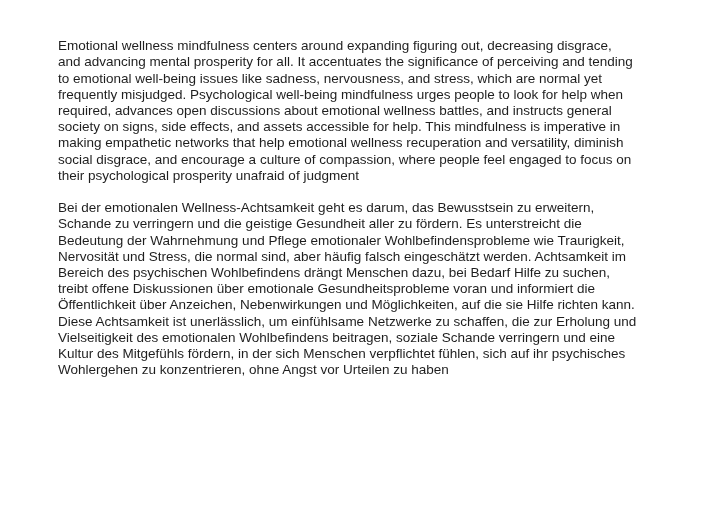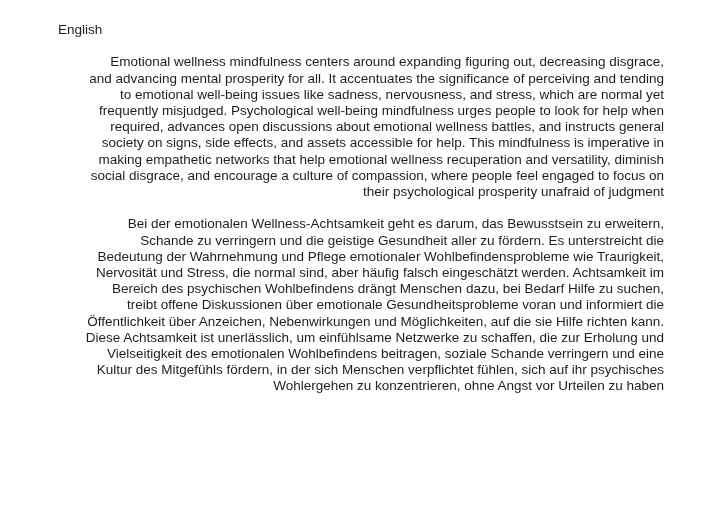--- a/index.html
+++ b/index.html
@@ -19,33 +19,31 @@
     color: #1e1e1e;
     -webkit-font-smoothing: antialiased;
   }
   .lang-label {
     margin: 0;
     font-weight: 400;
   }
   .para {
     margin: 16.2px 0 0 0;
     white-space: pre;  
-    text-align: right;
   }
   section.lang-section + section.lang-section {
     margin-top: 16.2px;
   }
 </style>
 </head>
 <body>
 
 <main class="doc">
 
   <section class="lang-section">
-    <div class="lang-label">English</div>
     <p class="para">Emotional wellness mindfulness centers around expanding figuring out, decreasing disgrace,
 and advancing mental prosperity for all. It accentuates the significance of perceiving and tending
 to emotional well-being issues like sadness, nervousness, and stress, which are normal yet
 frequently misjudged. Psychological well-being mindfulness urges people to look for help when
 required, advances open discussions about emotional wellness battles, and instructs general
 society on signs, side effects, and assets accessible for help. This mindfulness is imperative in
 making empathetic networks that help emotional wellness recuperation and versatility, diminish
 social disgrace, and encourage a culture of compassion, where people feel engaged to focus on
 their psychological prosperity unafraid of judgment</p>
   </section>

